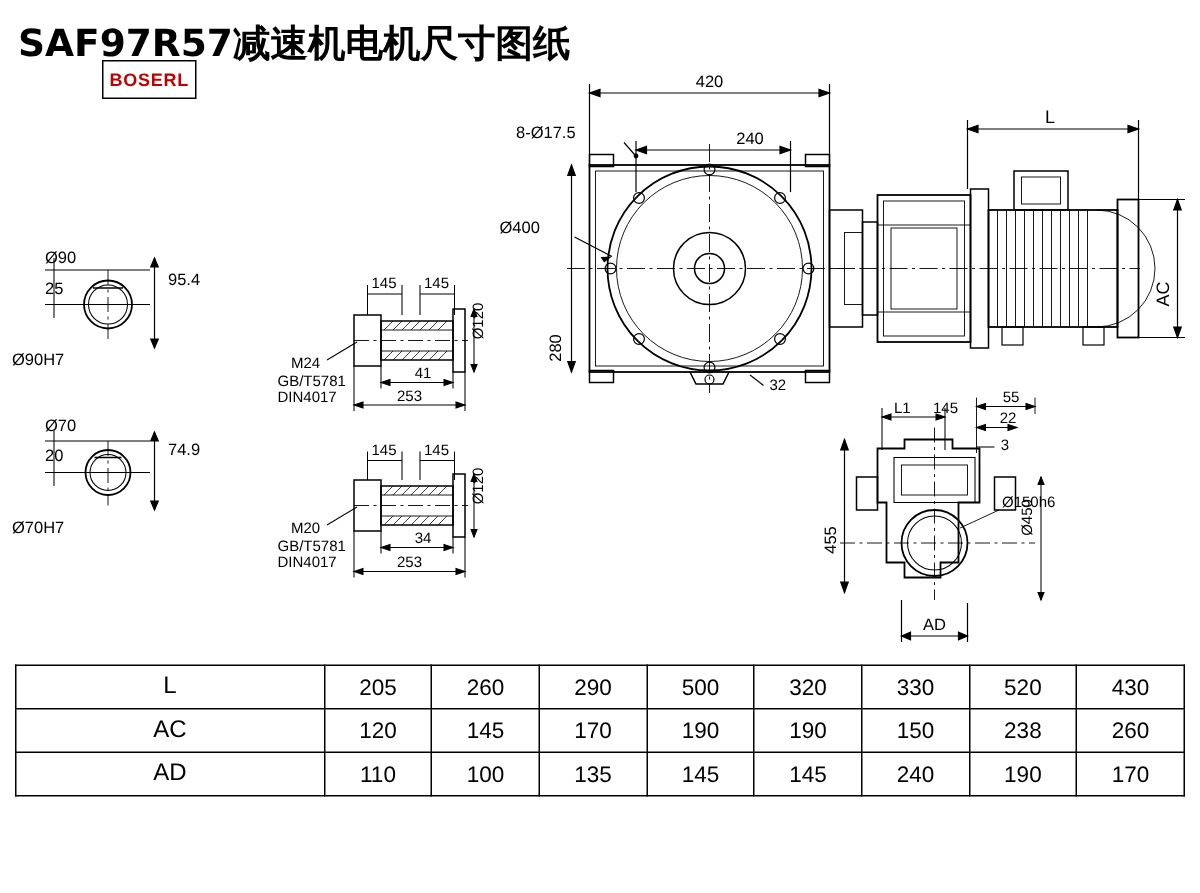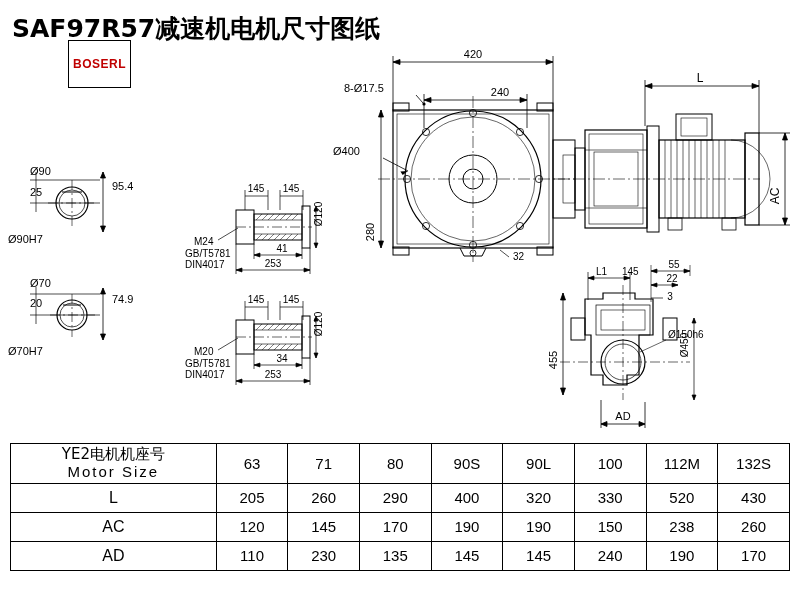--- a/index.html
+++ b/index.html
@@ -30,21 +30,21 @@
     font-family: "Liberation Sans", sans-serif;
   }
   .logo {
     position: absolute;
     left: 68px;
     top: 40px;
     border: 1px solid #000;
     color: #c00000;
     font-weight: bold;
     font-size: 12px;
-    padding: 16px 4px;
+    padding: 5px 4px;
     letter-spacing: 0.5px;
     font-family: "Liberation Sans", sans-serif;
   }
   svg.drawing {
     position: absolute;
     left: 0;
     top: 0;
   }
   
   .spec-table {
@@ -446,59 +446,45 @@
         <path d="M645,424 l-6,-2.5 l0,5 z" fill="#000"></path>
       </g>
       <text x="623" y="420" font-size="11" text-anchor="middle" fill="#000" stroke="none">AD</text>
 
     </g>
   </svg>
 
   <table class="spec-table">
     <tbody>
       <tr>
-        <td class="rowhead two">
-          <div class="zh">YE2电机机座号</div>
-          <div class="mono-sp">Motor Size</div>
-        </td>
-        <td class="cell">63</td>
-        <td class="cell">71</td>
-        <td class="cell">80</td>
-        <td class="cell">90S</td>
-        <td class="cell">90L</td>
-        <td class="cell">100</td>
-        <td class="cell">112M</td>
-        <td class="cell">132S</td>
-      </tr>
-      <tr>
         <td class="rowhead">L</td>
         <td class="cell">205</td>
         <td class="cell">260</td>
         <td class="cell">290</td>
-        <td class="cell">400</td>
+        <td class="cell">500</td>
         <td class="cell">320</td>
         <td class="cell">330</td>
         <td class="cell">520</td>
         <td class="cell">430</td>
       </tr>
       <tr>
         <td class="rowhead">AC</td>
         <td class="cell">120</td>
         <td class="cell">145</td>
         <td class="cell">170</td>
         <td class="cell">190</td>
         <td class="cell">190</td>
         <td class="cell">150</td>
         <td class="cell">238</td>
         <td class="cell">260</td>
       </tr>
       <tr>
         <td class="rowhead">AD</td>
         <td class="cell">110</td>
-        <td class="cell">230</td>
+        <td class="cell">100</td>
         <td class="cell">135</td>
         <td class="cell">145</td>
         <td class="cell">145</td>
         <td class="cell">240</td>
         <td class="cell">190</td>
         <td class="cell">170</td>
       </tr>
     </tbody>
   </table>
 

